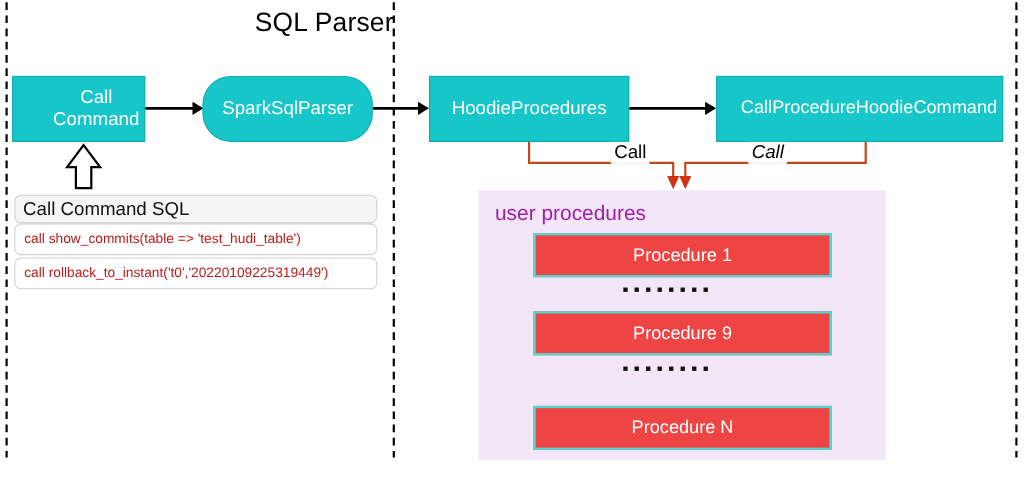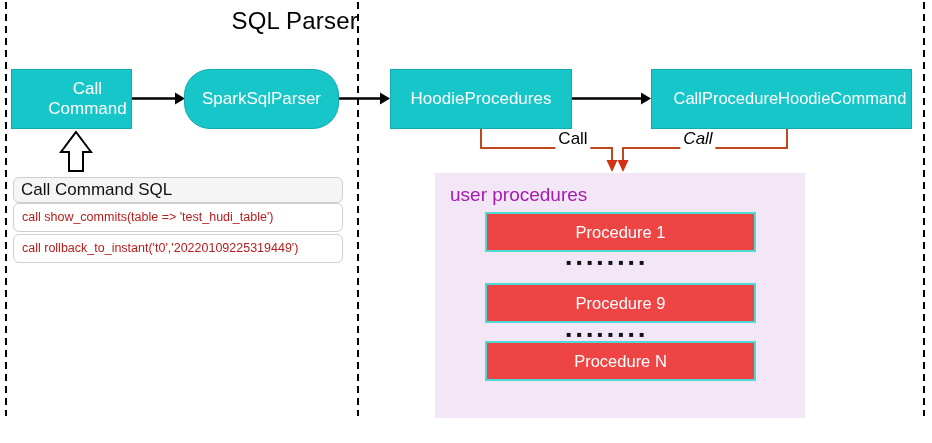--- a/index.html
+++ b/index.html
@@ -115,21 +115,21 @@
     background: #ef4444;
     border: 2px solid #4fd9d3;
     color: #ffffff;
     display: flex;
     align-items: center;
     justify-content: center;
     font-size: 16.5px;
   }
   #proc-box-1 { top: 39px; }
   #proc-box-2 { top: 110px; }
-  #proc-box-n { top: 168px; }
+  #proc-box-n { top: 196px; }
   .proc-dots {
     position: absolute;
     left: 37px;
     width: 271px;
     text-align: center;
     font-family: "DejaVu Sans", sans-serif;
     font-size: 8px;
     letter-spacing: 5px;
     color: #111;
   }

